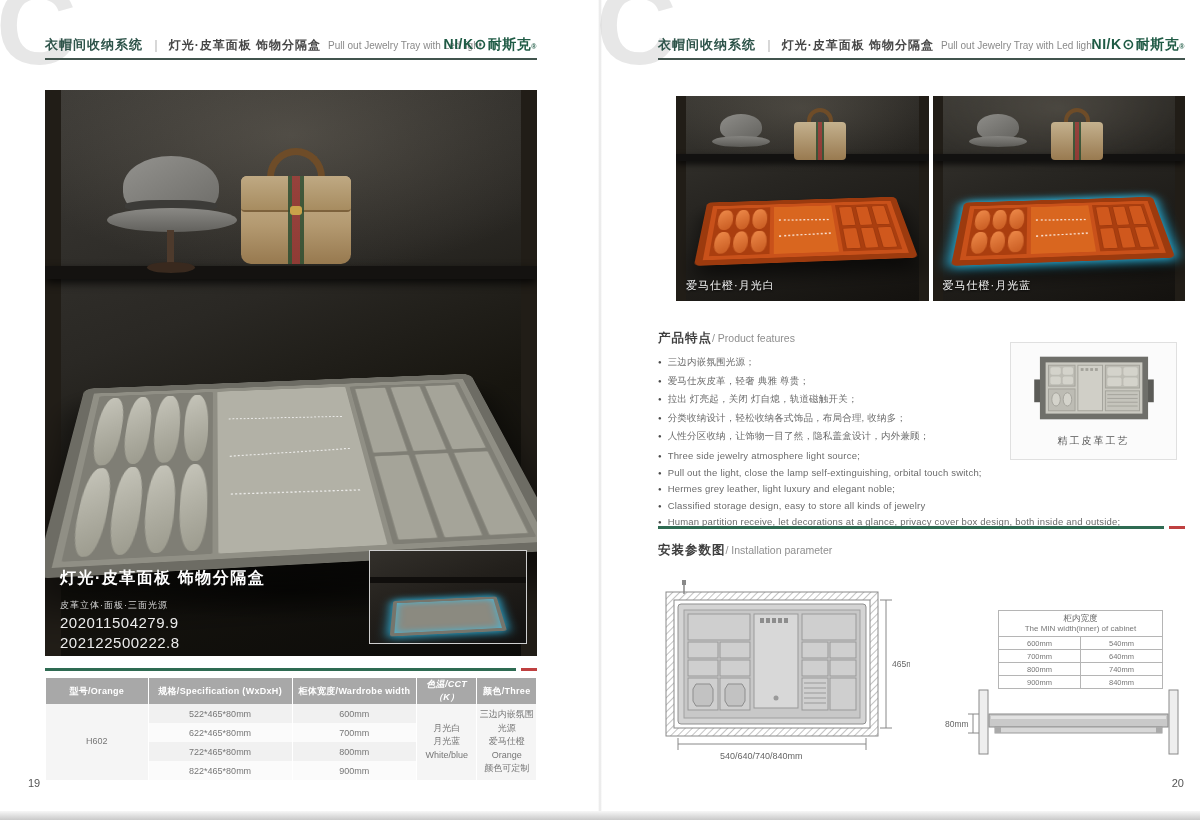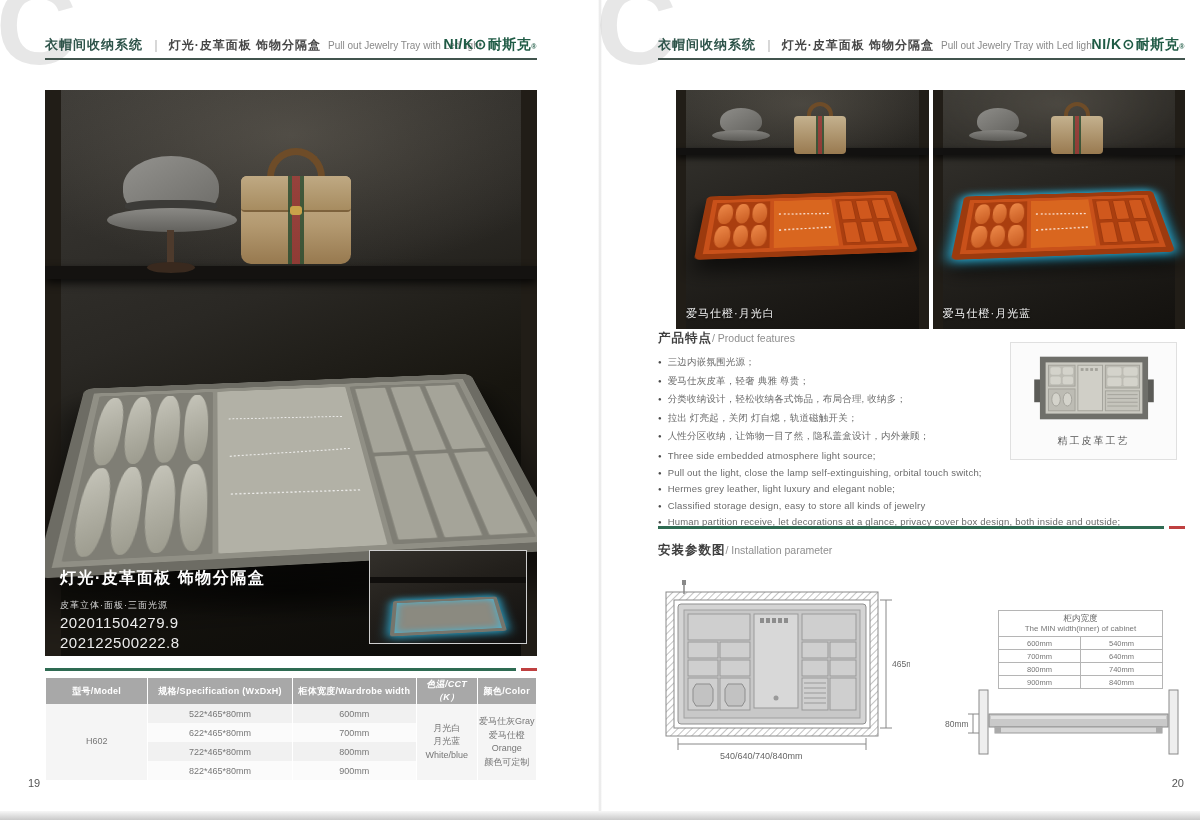--- a/index.html
+++ b/index.html
@@ -107,21 +107,21 @@
   .td-merge { background:#f5f5f5; line-height:1.5; }
   .r-odd td.cell-sw { background:#f1f1f1; }
   .r-even td.cell-sw { background:#fbfbfb; }
   .col-model { width:103px; } .col-spec { width:145px; } .col-wid { width:125px; }
   .col-cct { width:60px;font-style:italic; } .col-color { width:59px; }
 
   .pagenum { position:absolute; top:777px; font-size:11px; color:#555; z-index:2; }
   .pagenum-l { left:28px;text-align:center; } .pagenum-r { right:16px; }
 
   
-  .photos-row { position:absolute; left:60px; top:90px; width:525px; height:239px; display:flex; gap:4px;padding-left:16px; }
+  .photos-row { position:absolute; left:60px; top:96px; width:525px; height:205px; display:flex; gap:4px;padding-left:16px; }
   .photo-sm { position:relative; flex:1; overflow:hidden;
     background:
       radial-gradient(ellipse 200px 90px at 50% 6%, rgba(150,142,128,.25), rgba(0,0,0,0) 70%),
       linear-gradient(160deg,#3a3833 0%, #282622 40%, #13110e 100%); }
   .photo-sm .side-wall { width:10px; }
   .sm-shelf { position:absolute; left:0; top:58px; width:100%; height:7px; background:#121110;
     box-shadow:0 3px 6px rgba(0,0,0,.8); }
   .sm-hat { position:absolute; left:36px; top:18px; width:58px; height:44px; }
   .sm-hat .d { position:absolute; left:8px; top:0; width:42px; height:26px;
     background:linear-gradient(150deg,#8e8d89,#63625e); border-radius:50% 50% 42% 42%; }
@@ -265,39 +265,39 @@
   </div>
 
   <div class="divider" style="left:45px; top:668px; width:492px;">
     <span class="div-green"></span>
     <span class="div-red"></span>
   </div>
 
   <table class="spec-table">
     <thead>
       <tr>
-        <th class="col-model">型号/Model</th>
+        <th class="col-model">型号/Orange</th>
         <th class="col-spec">规格/Specification (WxDxH)</th>
         <th class="col-wid">柜体宽度/Wardrobe width</th>
         <th class="col-cct">色温/CCT（K）</th>
-        <th class="col-color">颜色/Color</th>
+        <th class="col-color">颜色/Three</th>
       </tr>
     </thead>
     <tbody>
       <tr class="r-odd">
         <td rowspan="4" class="td-merge">H602</td>
         <td class="cell-sw">522*465*80mm</td>
         <td class="cell-sw">600mm</td>
         <td rowspan="4" class="td-merge">
           <div>月光白</div>
           <div>月光蓝</div>
           <div>White/blue</div>
         </td>
         <td rowspan="4" class="td-merge">
-          <div>爱马仕灰Gray</div>
+          <div>三边内嵌氛围光源</div>
           <div>爱马仕橙 Orange</div>
           <div>颜色可定制</div>
         </td>
       </tr>
       <tr class="r-even">
         <td class="cell-sw">622*465*80mm</td>
         <td class="cell-sw">700mm</td>
       </tr>
       <tr class="r-odd">
         <td class="cell-sw">722*465*80mm</td>
@@ -421,25 +421,25 @@
     <li>
         <span class="bul">●</span>
         <span class="txt">三边内嵌氛围光源；</span>
       </li>
     <li>
         <span class="bul">●</span>
         <span class="txt">爱马仕灰皮革，轻奢 典雅 尊贵；</span>
       </li>
     <li>
         <span class="bul">●</span>
+        <span class="txt">拉出 灯亮起，关闭 灯自熄，轨道磁触开关；</span>
+      </li>
+    <li>
+        <span class="bul">●</span>
         <span class="txt">分类收纳设计，轻松收纳各式饰品，布局合理, 收纳多；</span>
-      </li>
-    <li>
-        <span class="bul">●</span>
-        <span class="txt">拉出 灯亮起，关闭 灯自熄，轨道磁触开关；</span>
       </li>
     <li>
         <span class="bul">●</span>
         <span class="txt">人性分区收纳，让饰物一目了然，隐私盖盒设计，内外兼顾；</span>
       </li>
   </ul>
 
   <div class="craft-box">
     <svg width="126" height="74" viewBox="0 0 130 78">
       <rect x="2" y="30" width="7" height="24" fill="#5b5b57"></rect>
@@ -469,21 +469,21 @@
         <line x1="79" y1="50" x2="111" y2="50" stroke="#a3a29a"></line>
       <line x1="79" y1="54" x2="111" y2="54" stroke="#a3a29a"></line>
         <line x1="79" y1="58" x2="111" y2="58" stroke="#a3a29a"></line>
     </svg>
     <div class="craft-cap">精工皮革工艺</div>
   </div>
 
   <ul class="bullets bullets-en">
     <li>
         <span class="bul">●</span>
-        <span class="txt">Three side embedded atmosphere light source;</span>
+        <span class="txt">Three side jewelry atmosphere light source;</span>
       </li>
     <li>
         <span class="bul">●</span>
         <span class="txt">Pull out the light, close the lamp self-extinguishing, orbital touch switch;</span>
       </li>
     <li>
         <span class="bul">●</span>
         <span class="txt">Hermes grey leather, light luxury and elegant noble;</span>
       </li>
     <li>

